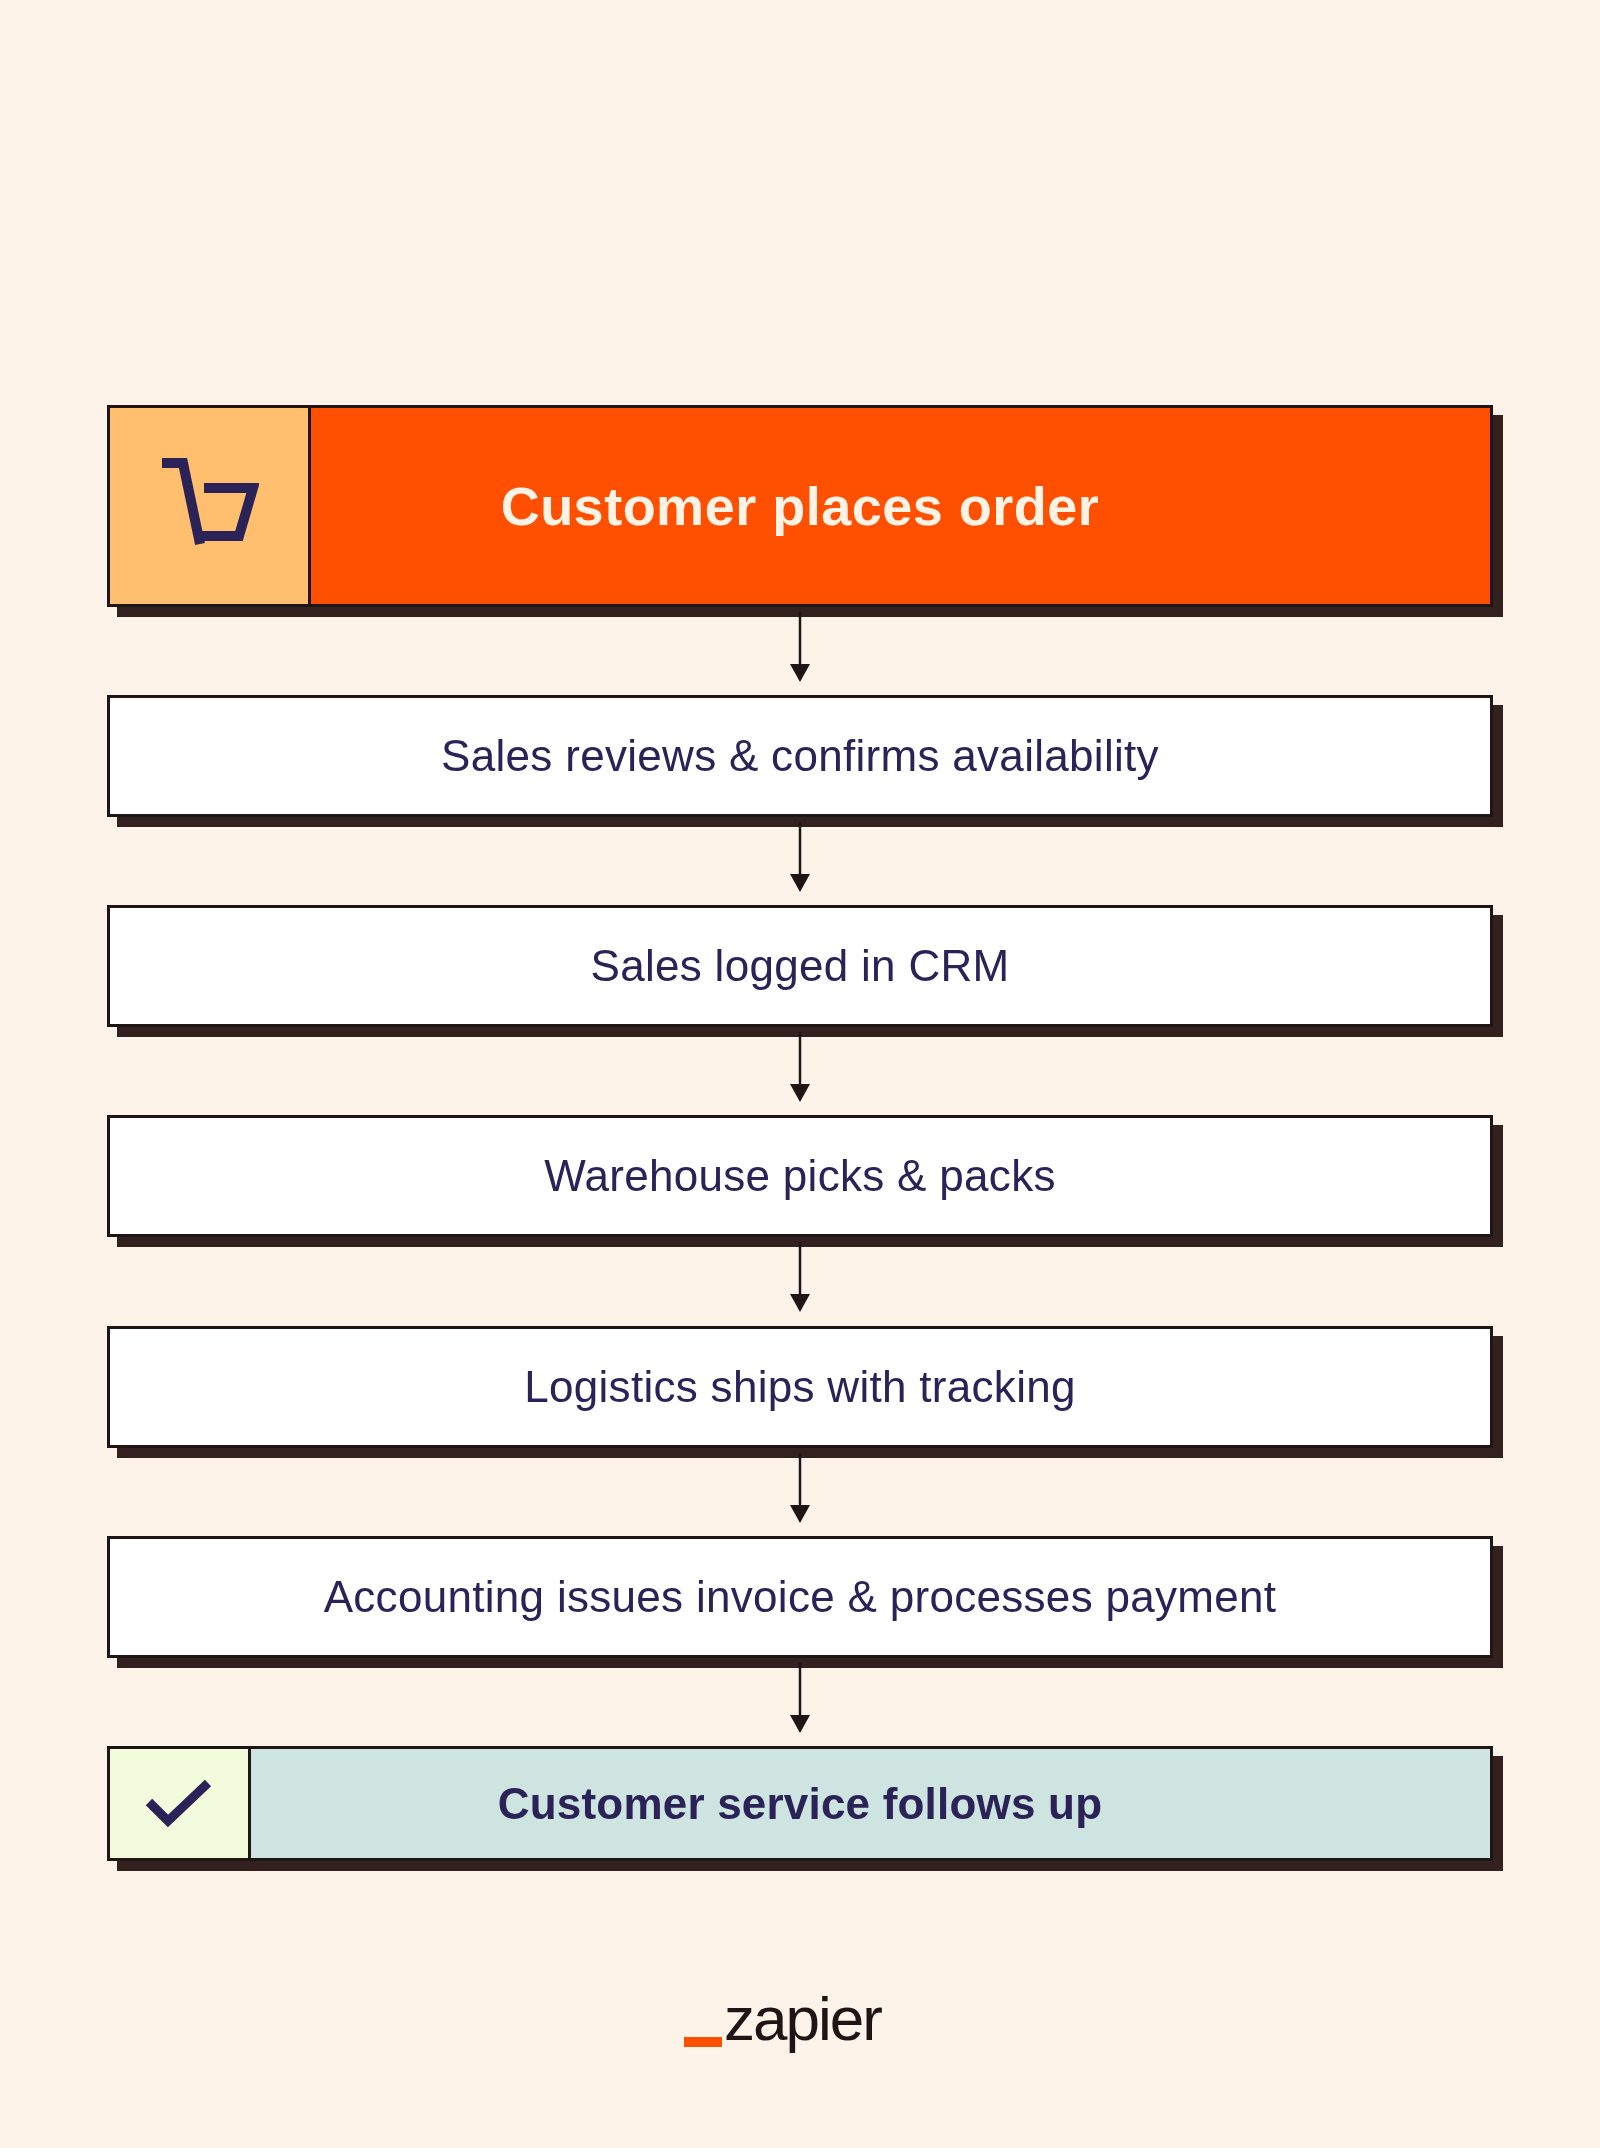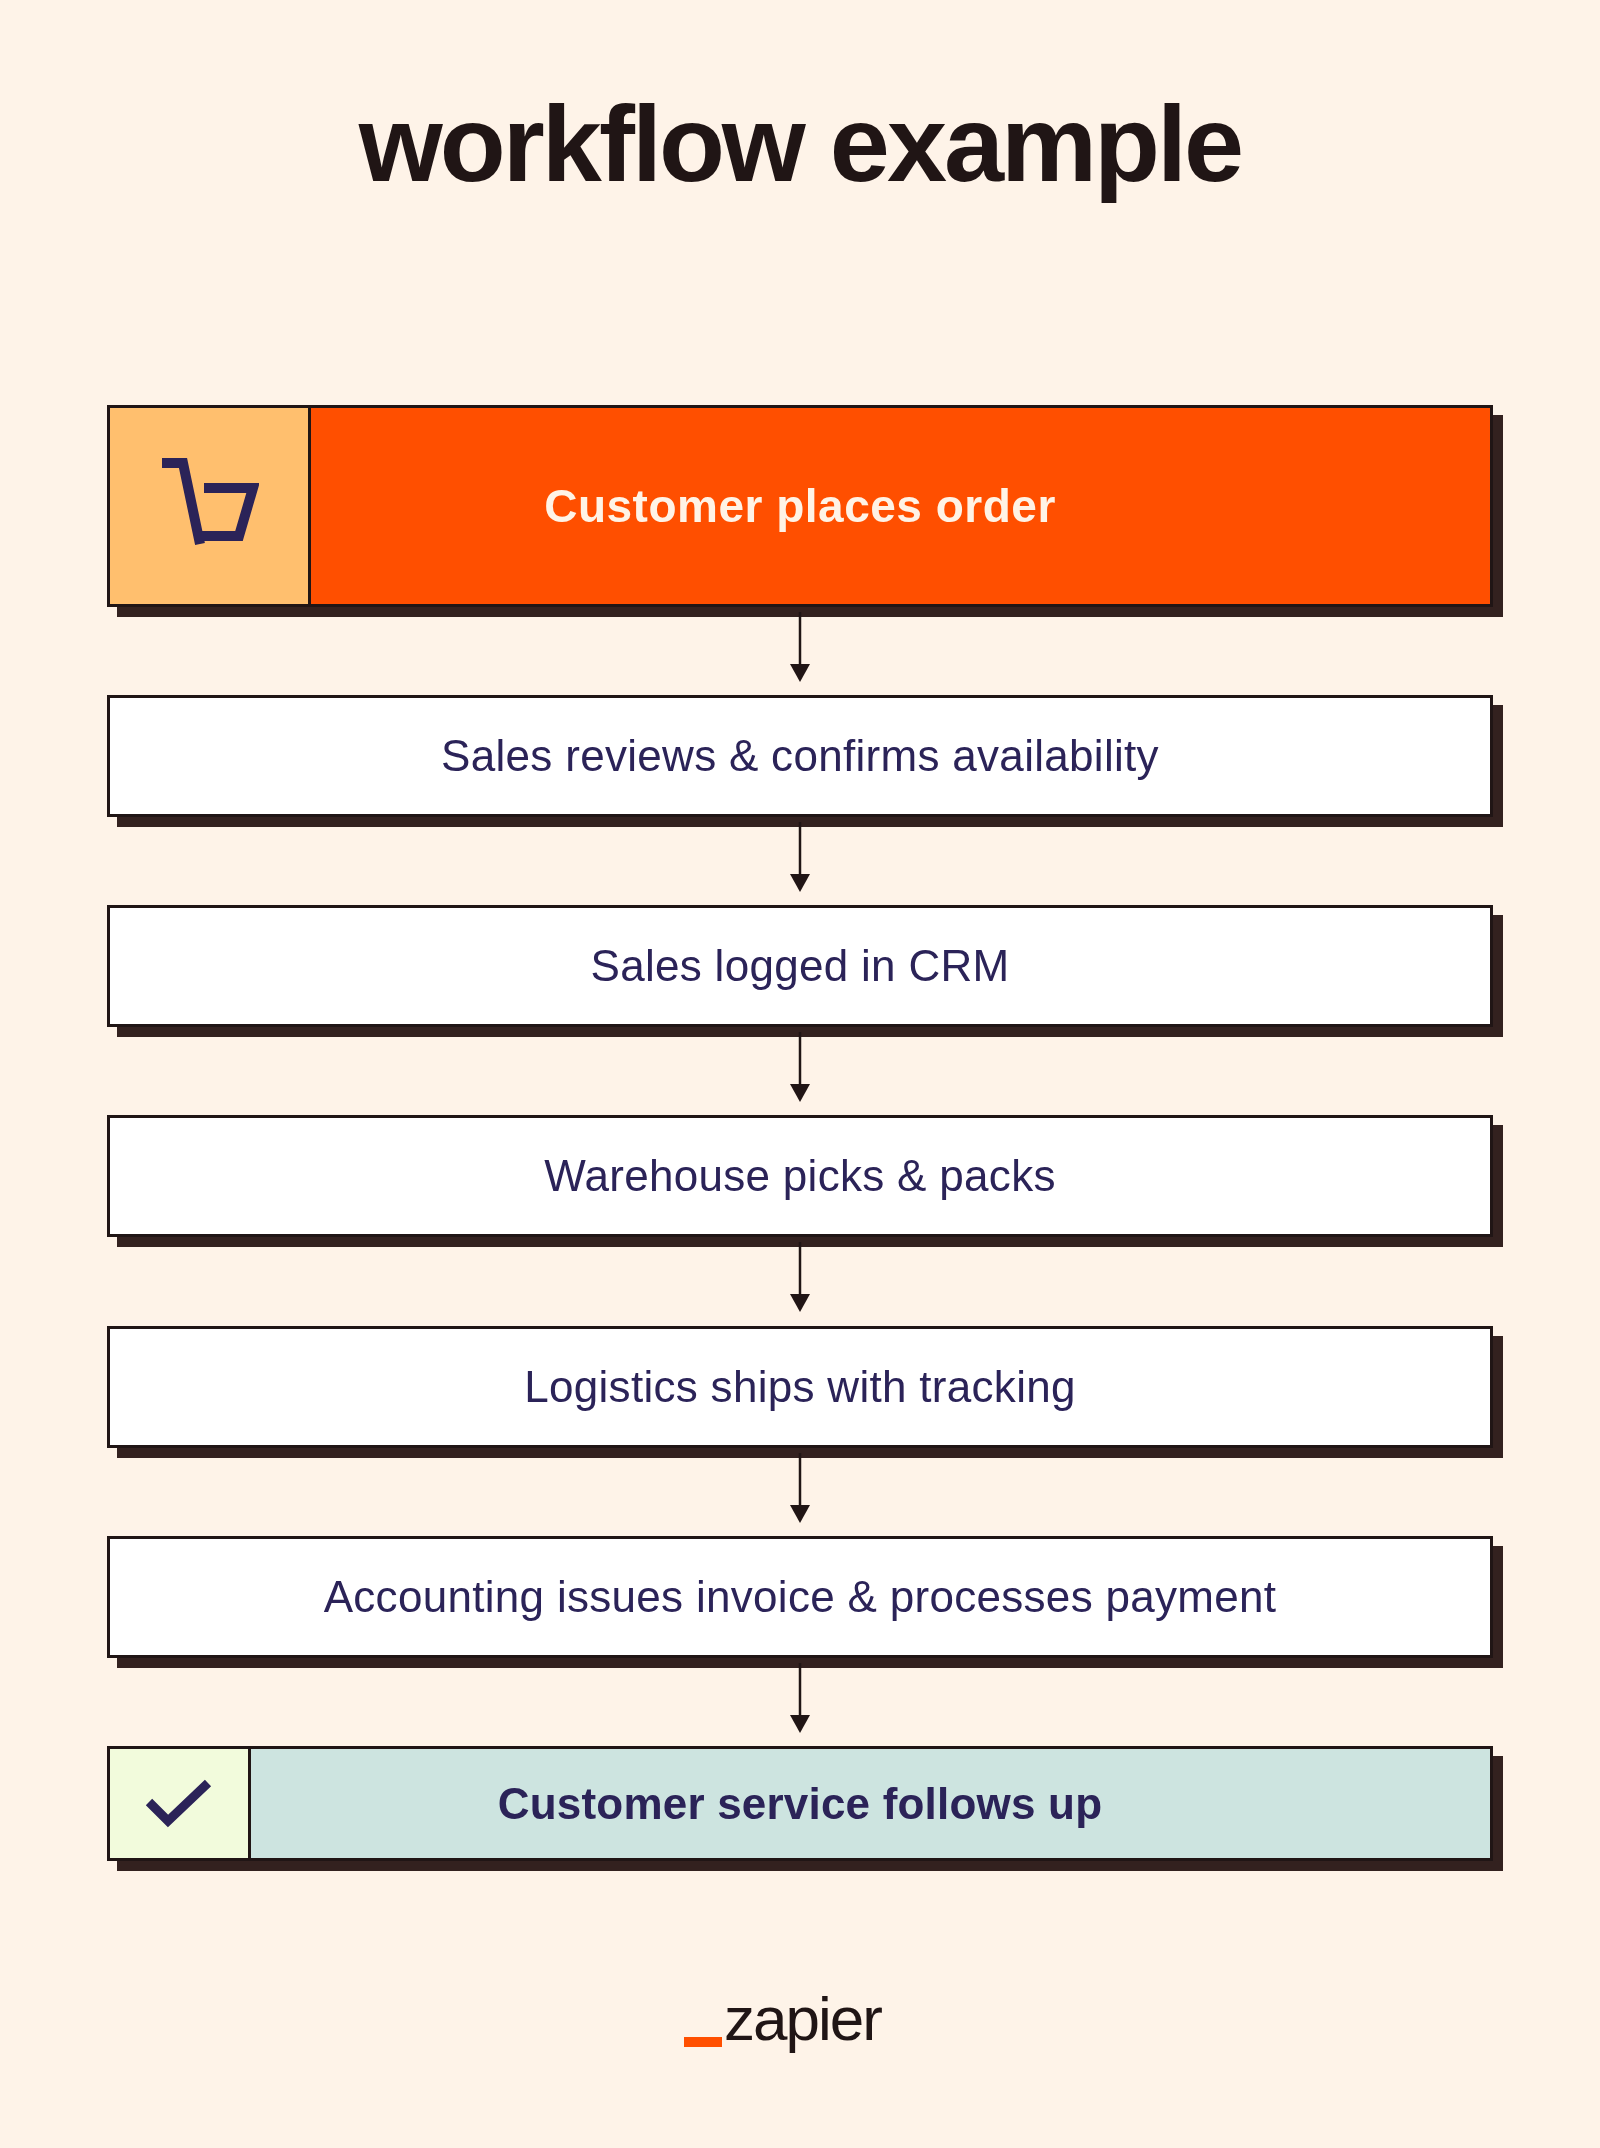--- a/index.html
+++ b/index.html
@@ -68,21 +68,21 @@
       text-align: center;
       color: #2b2358;
       font-size: 44px;
       font-weight: 400;
       letter-spacing: 0.3px;
       pointer-events: none;
     }
     .step.first .label {
       color: #fff3e6;
       font-weight: 700;
-      font-size: 46px;
+      font-size: 54px;
       letter-spacing: 0.5px;
     }
     .step.last .label {
       color: #2b2358;
       font-weight: 700;
       font-size: 44px;
       letter-spacing: 0.2px;
     }
 
     .arrow {
@@ -116,21 +116,20 @@
       font-size: 62px;
       letter-spacing: -2px;
       color: #201515;
       line-height: 70px;
     }
   </style>
 </head>
 <body>
 
 <h1 class="title">
-  <span>workflow example</span>
 </h1>
 
 <div class="step first">
   <div class="icon-panel">
     <svg width="100" height="96" viewBox="0 0 100 96">
       <polyline points="4,8 25,8 42,86" fill="none" stroke="#2b2358" stroke-width="0"></polyline>
       <path d="M3 3 H24 L41 84" fill="none" stroke="#2b2358" stroke-width="10" stroke-linejoin="miter" transform="translate(0,2)"></path>
       <path d="M45 36 H94 L80 84 H41" fill="none" stroke="#2b2358" stroke-width="10" stroke-linejoin="miter" transform="translate(0,-6)"></path>
       <circle cx="50" cy="91" r="0" fill="#2b2358"></circle>
     </svg>

